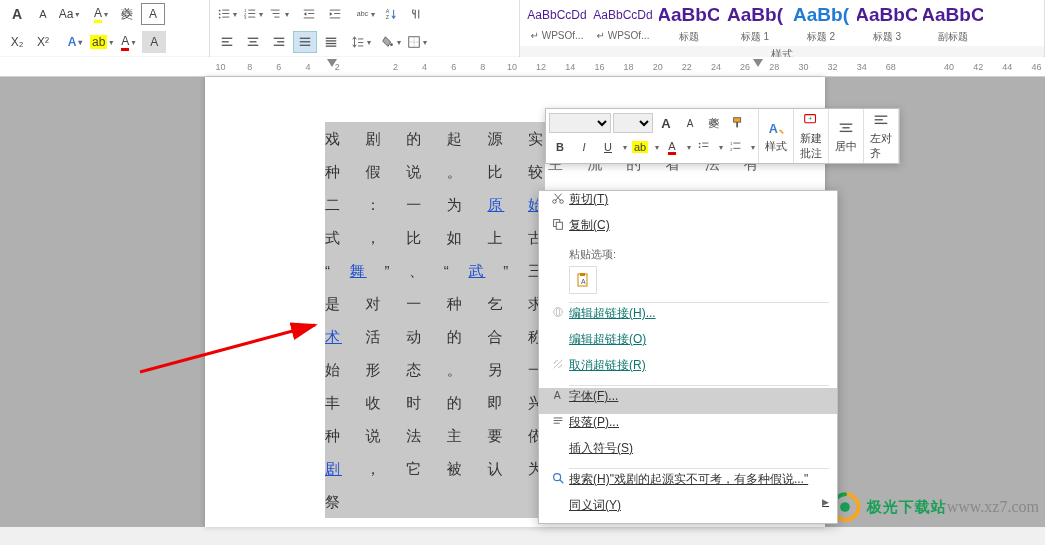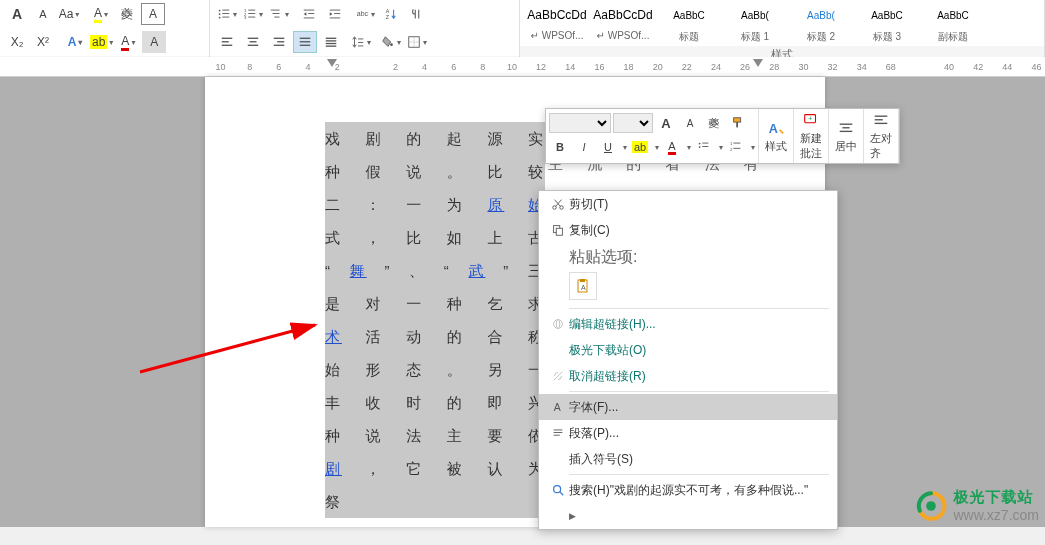--- a/index.html
+++ b/index.html
@@ -14,22 +14,22 @@
 .ribbon-group-label { text-align: center; font-size: 11px; color: #666; padding: 1px 0; background: #f5f5f5; }
 
 .rbtn { display: inline-flex; align-items: center; justify-content: center; min-width: 24px; height: 22px; margin: 1px; font-size: 12px; color: #444; cursor: pointer; border: 1px solid transparent; }
 .rbtn.small { min-width: 20px; height: 20px; font-size: 11px; }
 .rbtn svg { width: 14px; height: 14px; }
 .dd { font-size: 8px; margin-left: 2px; color: #666; }
 
 
 .styles-gallery { display: flex; gap: 4px; padding: 2px 6px; }
 .style-item { width: 62px; text-align: center; cursor: pointer; }
-.style-preview { font-size: 12px; color: #000000; height: 26px; display: flex; align-items: center; justify-content: center; overflow: hidden; white-space: nowrap; border: 1px solid transparent; }
-.style-preview.big { font-size: 10px; font-weight: normal; }
+.style-preview { font-size: 12px; color: #4c1d95; height: 26px; display: flex; align-items: center; justify-content: center; overflow: hidden; white-space: nowrap; border: 1px solid transparent; }
+.style-preview.big { font-size: 19px; font-weight: bold; }
 .style-preview.blue { color: #1f7bd6; }
 .style-name { font-size: 10px; color: #666; margin-top: 2px; }
 
 
 .ruler-area { height: 20px; background: #fff; border-bottom: 1px solid #d0d0d0; position: relative; padding-left: 200px; }
 .ruler { display: flex; align-items: center; height: 100%; font-size: 9px; color: #888; }
 .ruler-tick { width: 20px; text-align: center; margin-left: 12px; }
 .ruler-marker { position: absolute; top: 2px; width: 0; height: 0; border-left: 5px solid transparent; border-right: 5px solid transparent; border-top: 8px solid #888; }
 
 
@@ -49,38 +49,38 @@
 .mt-left { display: flex; flex-direction: column; padding: 3px; border-right: 1px solid #e0e0e0; }
 .mt-row { display: flex; align-items: center; gap: 2px; }
 .mt-select { width: 62px; height: 20px; border: 1px solid #ccc; font-size: 11px; }
 .mt-input { width: 40px; height: 20px; border: 1px solid #ccc; font-size: 11px; }
 .mt-big { display: flex; flex-direction: column; align-items: center; justify-content: center; padding: 2px 6px; border-right: 1px solid #e0e0e0; cursor: pointer; font-size: 11px; color: #444; }
 .mt-big svg { width: 18px; height: 18px; }
 .mt-big-label { margin-top: 2px; }
 
 
 .context-menu { position: absolute; left: 538px; top: 190px; width: 300px; background: #fff; border: 1px solid #c0c0c0; box-shadow: 0 2px 10px rgba(0,0,0,0.25); z-index: 9; font-size: 12px; }
-.cm-item { display: flex; align-items: center; height: 26px; padding: 0 8px; cursor: pointer; color: #333; }
+.cm-item { display: flex; align-items: flex-start; height: 26px; padding: 0 8px; cursor: pointer; color: #333; text-decoration: underline; }
 .cm-item:hover, .cm-item.highlight { background: #d0d0d0; }
 .cm-item.disabled { color: #0f766e; cursor: default; }
 .cm-icon { width: 22px; display: flex; align-items: center; justify-content: center; }
 .cm-icon svg { width: 14px; height: 14px; }
 .cm-label { flex: 1; }
 .cm-arrow { font-size: 9px; color: #666; }
 .cm-sep { height: 1px; background: #e0e0e0; margin: 2px 8px 2px 30px; }
-.cm-header { font-size: 16px; color: #666; padding: 4px 8px 2px 30px; }
+.cm-header { font-size: 11px; color: #666; padding: 4px 8px 2px 30px; }
 .paste-opts { display: flex; gap: 4px; padding: 2px 8px 6px 30px; }
 .paste-opt { width: 28px; height: 28px; border: 1px solid #ddd; display: flex; align-items: center; justify-content: center; cursor: pointer; }
 
 
 .watermark { position: absolute; right: 6px; bottom: 4px; display: flex; align-items: center; gap: 6px; }
 .watermark-logo { width: 32px; height: 32px; }
-.watermark-text { display: flex; flex-direction: column; }
+.watermark-text { display: flex; }
 .wm-line1 { font-size: 15px; color: #19a056; font-weight: bold; letter-spacing: 1px; }
-.wm-line2 { font-size: 14px; color: #888; }
+.wm-line2 { font-size: 16px; color: #888; font-family: Liberation Serif, serif; }
 </style>
 </head>
 <body>
 
 <div class="ribbon">
   <div class="ribbon-groups">
 
     <div class="ribbon-group" style="width:210px">
       <div class="ribbon-group-body">
         <div class="ribbon-row">
@@ -580,21 +580,21 @@
     <span class="cm-icon">
         <svg viewBox="0 0 16 16">
           <circle cx="8" cy="8" r="5" fill="none" stroke="#bbb"></circle>
           <ellipse cx="8" cy="8" rx="2" ry="5" fill="none" stroke="#bbb"></ellipse>
         </svg>
       </span>
     <span class="cm-label">编辑超链接(H)...</span>
   </div>
   <div class="cm-item disabled">
     <span class="cm-icon"></span>
-      <span class="cm-label">极光下载站(O)</span>
+      <span class="cm-label">编辑超链接(O)</span>
   </div>
   <div class="cm-item disabled">
     <span class="cm-icon">
         <svg viewBox="0 0 16 16">
           <path d="M4 8 Q4 4 8 4 M12 8 Q12 12 8 12" stroke="#bbb" fill="none"></path>
           <line x1="3" y1="13" x2="13" y2="3" stroke="#bbb"></line>
         </svg>
       </span>
     <span class="cm-label">取消超链接(R)</span>
   </div>
@@ -626,16 +626,17 @@
     <span class="cm-icon">
         <svg viewBox="0 0 16 16">
           <circle cx="7" cy="7" r="4" fill="none" stroke="#3a7bd5" stroke-width="1.4"></circle>
           <line x1="10" y1="10" x2="14" y2="14" stroke="#3a7bd5" stroke-width="1.4"></line>
         </svg>
       </span>
     <span class="cm-label"><span>搜索(H)</span><span>"戏剧的起源实不可考，有多种假说..."</span></span>
   </div>
   <div class="cm-item">
     <span class="cm-icon"></span>
+      <span class="cm-label">同义词(Y)</span>
       <span class="cm-arrow">▶</span>
   </div>
 
 </div>
 
 </body></html>

